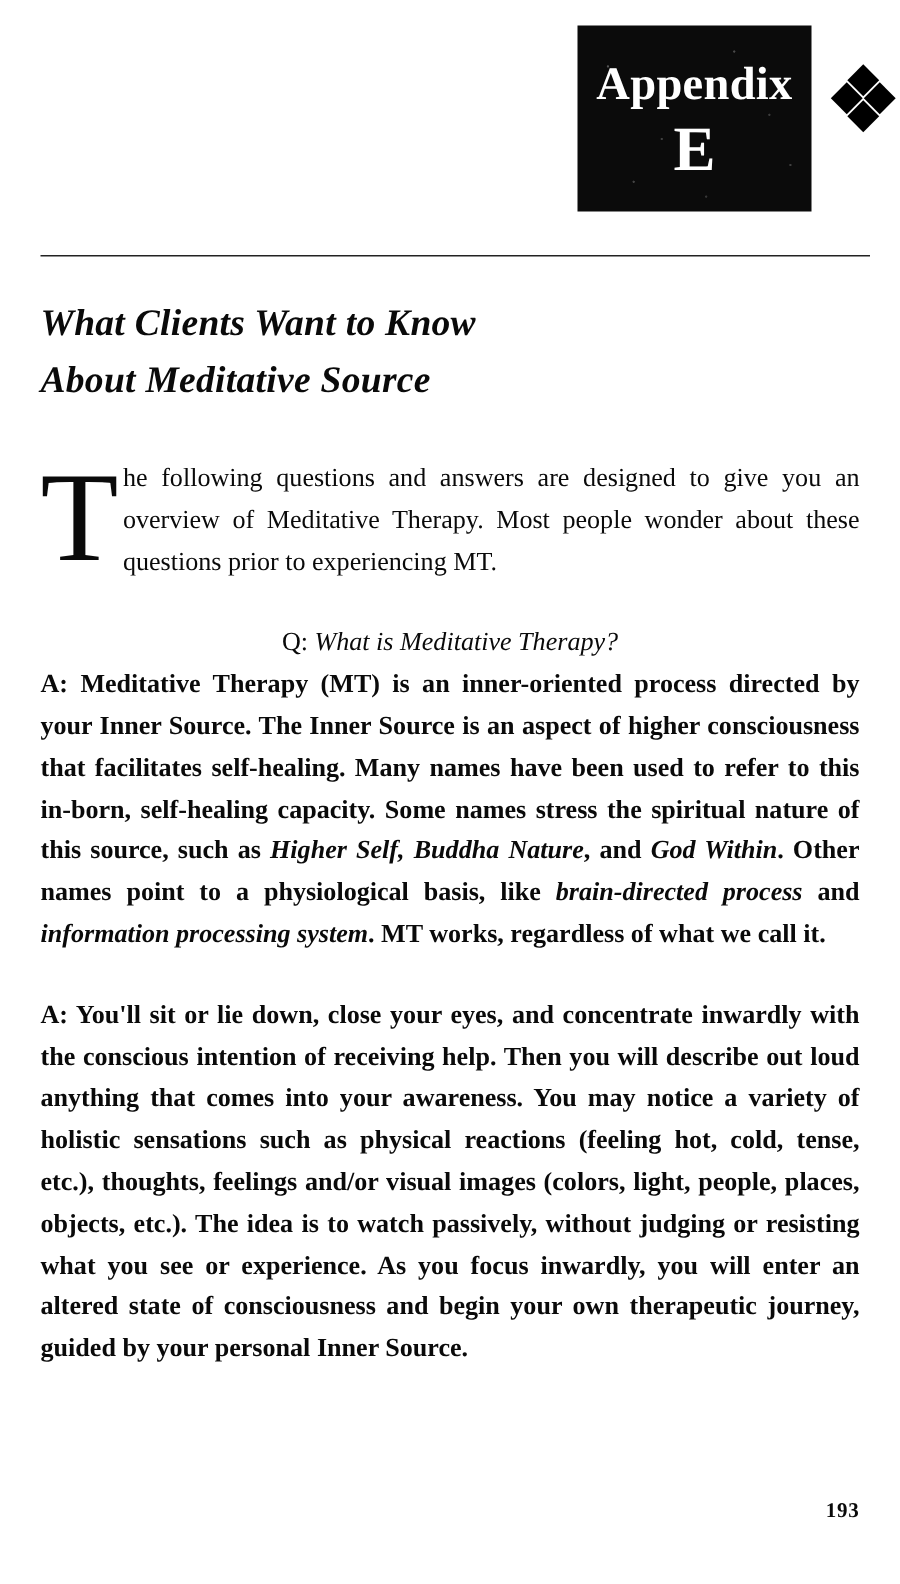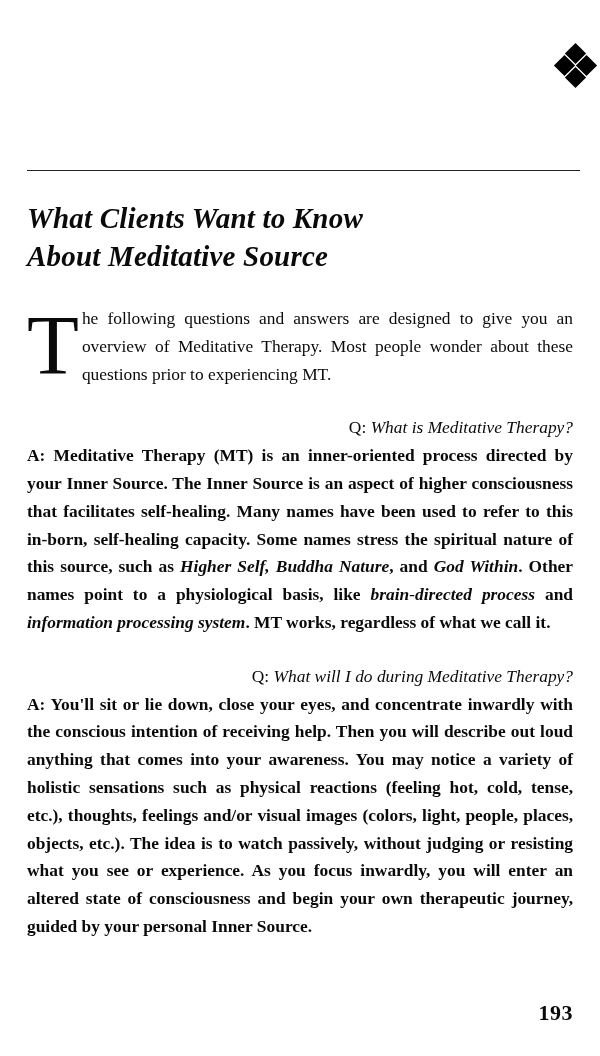--- a/index.html
+++ b/index.html
@@ -92,21 +92,21 @@
     width: 553px; height: 0;
     border-top: 1.4px solid #222222;
   }
 
   
   #page-title {
     position: absolute;
     left: 27px; top: 180px;
     width: 553px;
     font-style: italic;
-    font-size: 29px;
+    font-size: 25px;
     line-height: 38px;
     letter-spacing: 0.2px;
   }
   #page-title .tline { display: block; white-space: nowrap; }
 
   
   #body-copy {
     position: absolute;
     left: 27px; top: 305px;
     width: 546px;
@@ -123,43 +123,49 @@
     font-size: 85px;
     line-height: 68px;
     padding: 4px 3px 0 0;
     margin-top: 2px;
     font-weight: 400;
   }
 
   .qa-block { margin-top: 26px !important; }
   .q-line {
     display: block;
-    text-align: right;
+    text-align: center;
   }
   .q-label { font-style: normal; }
   .q-text  { font-style: italic; }
   .a-para  { display: block; font-weight: bold; }
   em { font-style: italic; }
 
   
   #page-number {
     position: absolute;
     left: 0; top: 1000px;
     width: 573px;
     text-align: right;
-    font-size: 22px;
+    font-size: 14px;
     font-weight: 700;
     letter-spacing: 0.5px;
   }
 </style>
 </head>
 <body>
 
 <div id="header-zone">
 
+  <div id="appendix-badge">
+    <div class="badge-inner">
+      <span class="badge-word">Appendix</span>
+      <span class="badge-letter">E</span>
+    </div>
+  </div>
 
   <div id="ornament">
     <span class="dia top"></span>
     <span class="dia left"></span>
     <span class="dia right"></span>
     <span class="dia bottom"></span>
   </div>
 
 </div>
 
@@ -175,20 +181,19 @@
   <p class="lead-para">
     <span class="dropcap">T</span><span>he following questions and answers are designed to give you an overview of Meditative Therapy. Most people wonder about these questions prior to experiencing MT.</span>
   </p>
 
   <div id="qa-list">
       <p class="qa-block">
         <span class="q-line"><span class="q-label">Q:</span> <span class="q-text">What is Meditative Therapy?</span></span>
         <span class="a-para"><span>A:</span> <span>Meditative Therapy (MT) is an inner-oriented process directed by your Inner Source. The Inner Source is an aspect of higher consciousness that facilitates self-healing. Many names have been used to refer to this in-born, self-healing capacity. Some names stress the spiritual nature of this source, such as </span><em>Higher Self, Buddha Nature</em><span>, and </span><em>God Within</em><span>. Other names point to a physiological basis, like </span><em>brain-directed process</em><span> and </span><em>information processing system</em><span>. MT works, regardless of what we call it.</span></span>
       </p>
       <p class="qa-block">
-        <span class="q-line"><span class="q-label">Q:</span> <span class="q-text">What will I do during Meditative Therapy?</span></span>
         <span class="a-para"><span>A:</span> <span>You'll sit or lie down, close your eyes, and concentrate inwardly with the conscious intention of receiving help. Then you will describe out loud anything that comes into your awareness. You may notice a variety of holistic sensations such as physical reactions (feeling hot, cold, tense, etc.), thoughts, feelings and/or visual images (colors, light, people, places, objects, etc.). The idea is to watch passively, without judging or resisting what you see or experience. As you focus inwardly, you will enter an altered state of consciousness and begin your own therapeutic journey, guided by your personal Inner Source.</span></span>
       </p>
     </div>
 
 </div>
 
 <div id="page-number">193</div>
 
 </body></html>

